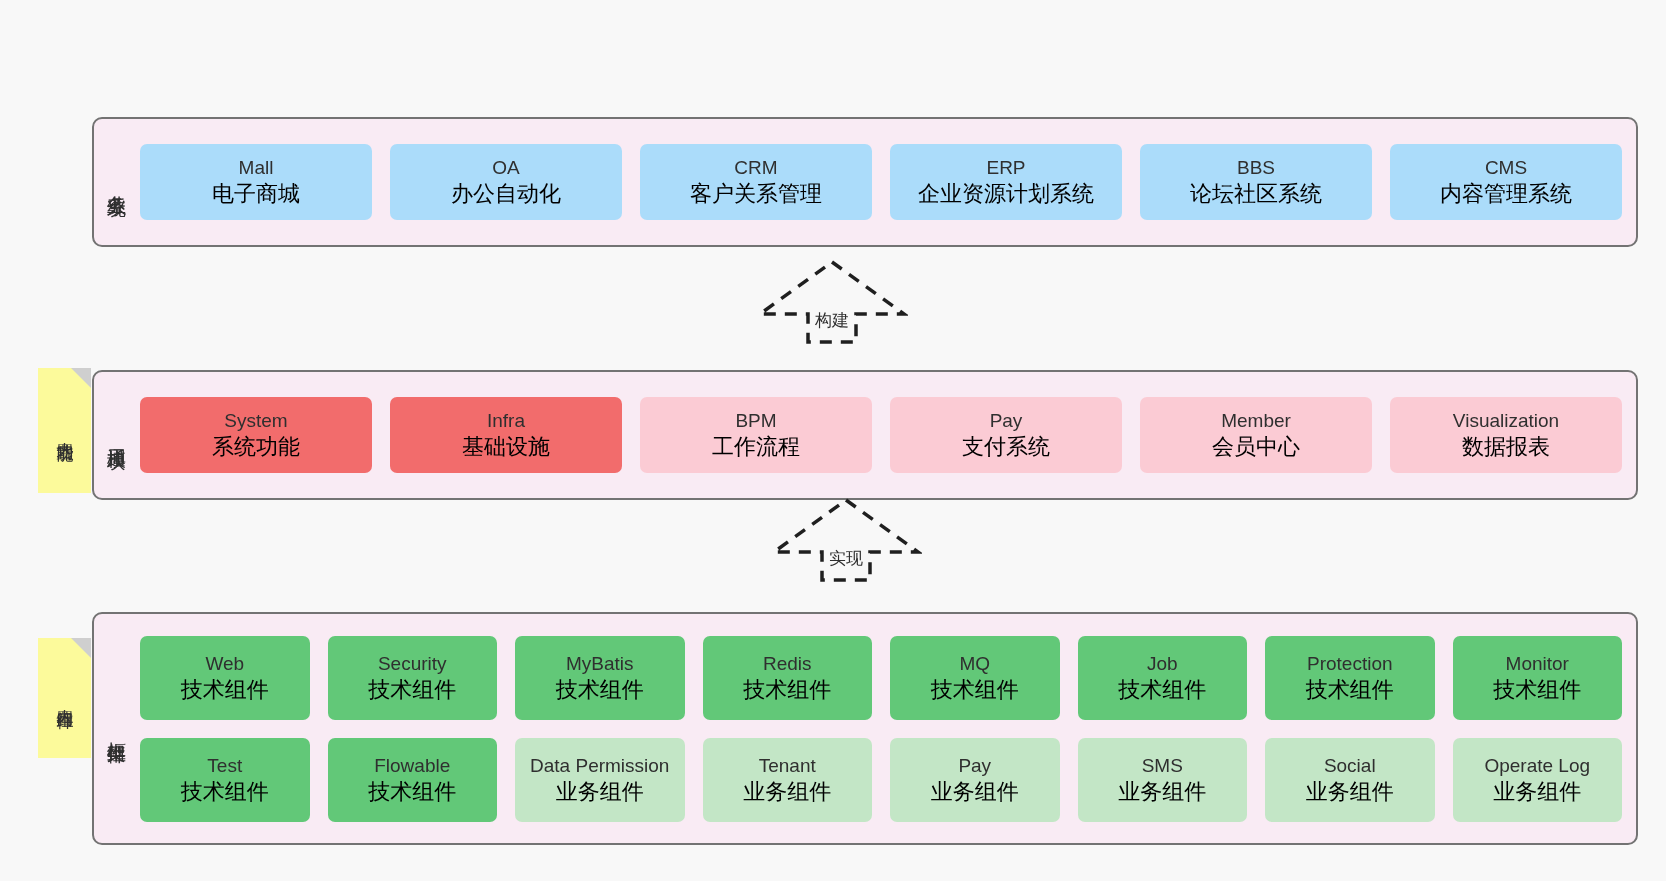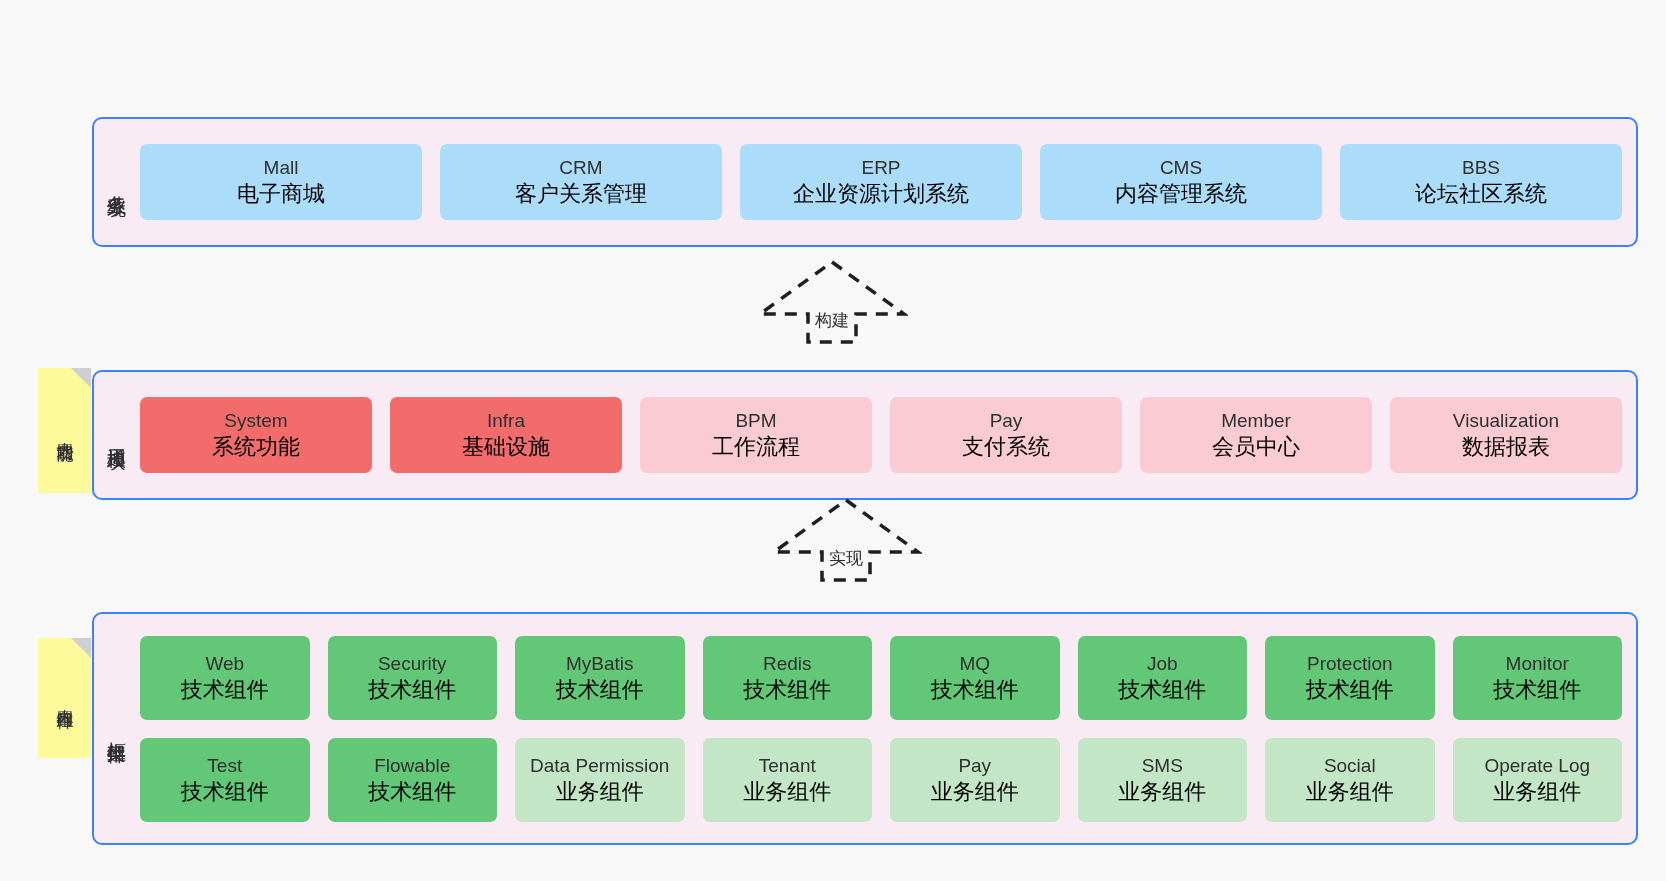--- a/index.html
+++ b/index.html
@@ -18,21 +18,21 @@
 
   .canvas {
     position: absolute;
     inset: 0;
   }
 
   
   .layer {
     position: absolute;
     background: #f9ebf4;
-    border: 2px solid #3b82f6;
+    border: 2px solid #737373;
     border-radius: 10px;
     box-sizing: border-box;
     display: flex;
     align-items: stretch;
   }
 
   
   .layer-title {
     writing-mode: vertical-rl;
     text-orientation: upright;
@@ -156,34 +156,38 @@
 
   <div class="layer" id="layer-business">
     <div class="layer-title">业务系统</div>
     <div class="layer-body">
       <div class="row">
         <div class="card c-blue">
           <span class="t-en">Mall</span>
           <span class="t-cn">电子商城</span>
         </div>
         <div class="card c-blue">
+          <span class="t-en">OA</span>
+          <span class="t-cn">办公自动化</span>
+        </div>
+        <div class="card c-blue">
           <span class="t-en">CRM</span>
           <span class="t-cn">客户关系管理</span>
         </div>
         <div class="card c-blue">
           <span class="t-en">ERP</span>
           <span class="t-cn">企业资源计划系统</span>
         </div>
         <div class="card c-blue">
+          <span class="t-en">BBS</span>
+          <span class="t-cn">论坛社区系统</span>
+        </div>
+        <div class="card c-blue">
           <span class="t-en">CMS</span>
           <span class="t-cn">内容管理系统</span>
-        </div>
-        <div class="card c-blue">
-          <span class="t-en">BBS</span>
-          <span class="t-cn">论坛社区系统</span>
         </div>
       </div>
     </div>
   </div>
 
   <div class="uml-arrow" id="arrow-build">
     <svg width="152" height="86" viewBox="0 0 152 86">
       <path d="M 76 4 L 148 56 L 100 56 L 100 84 L 52 84 L 52 56 L 4 56 Z" fill="none" stroke="#1f1f1f" stroke-width="3.5" stroke-dasharray="12 9" stroke-linejoin="miter"></path>
     </svg>
     <span class="label">构建</span>

